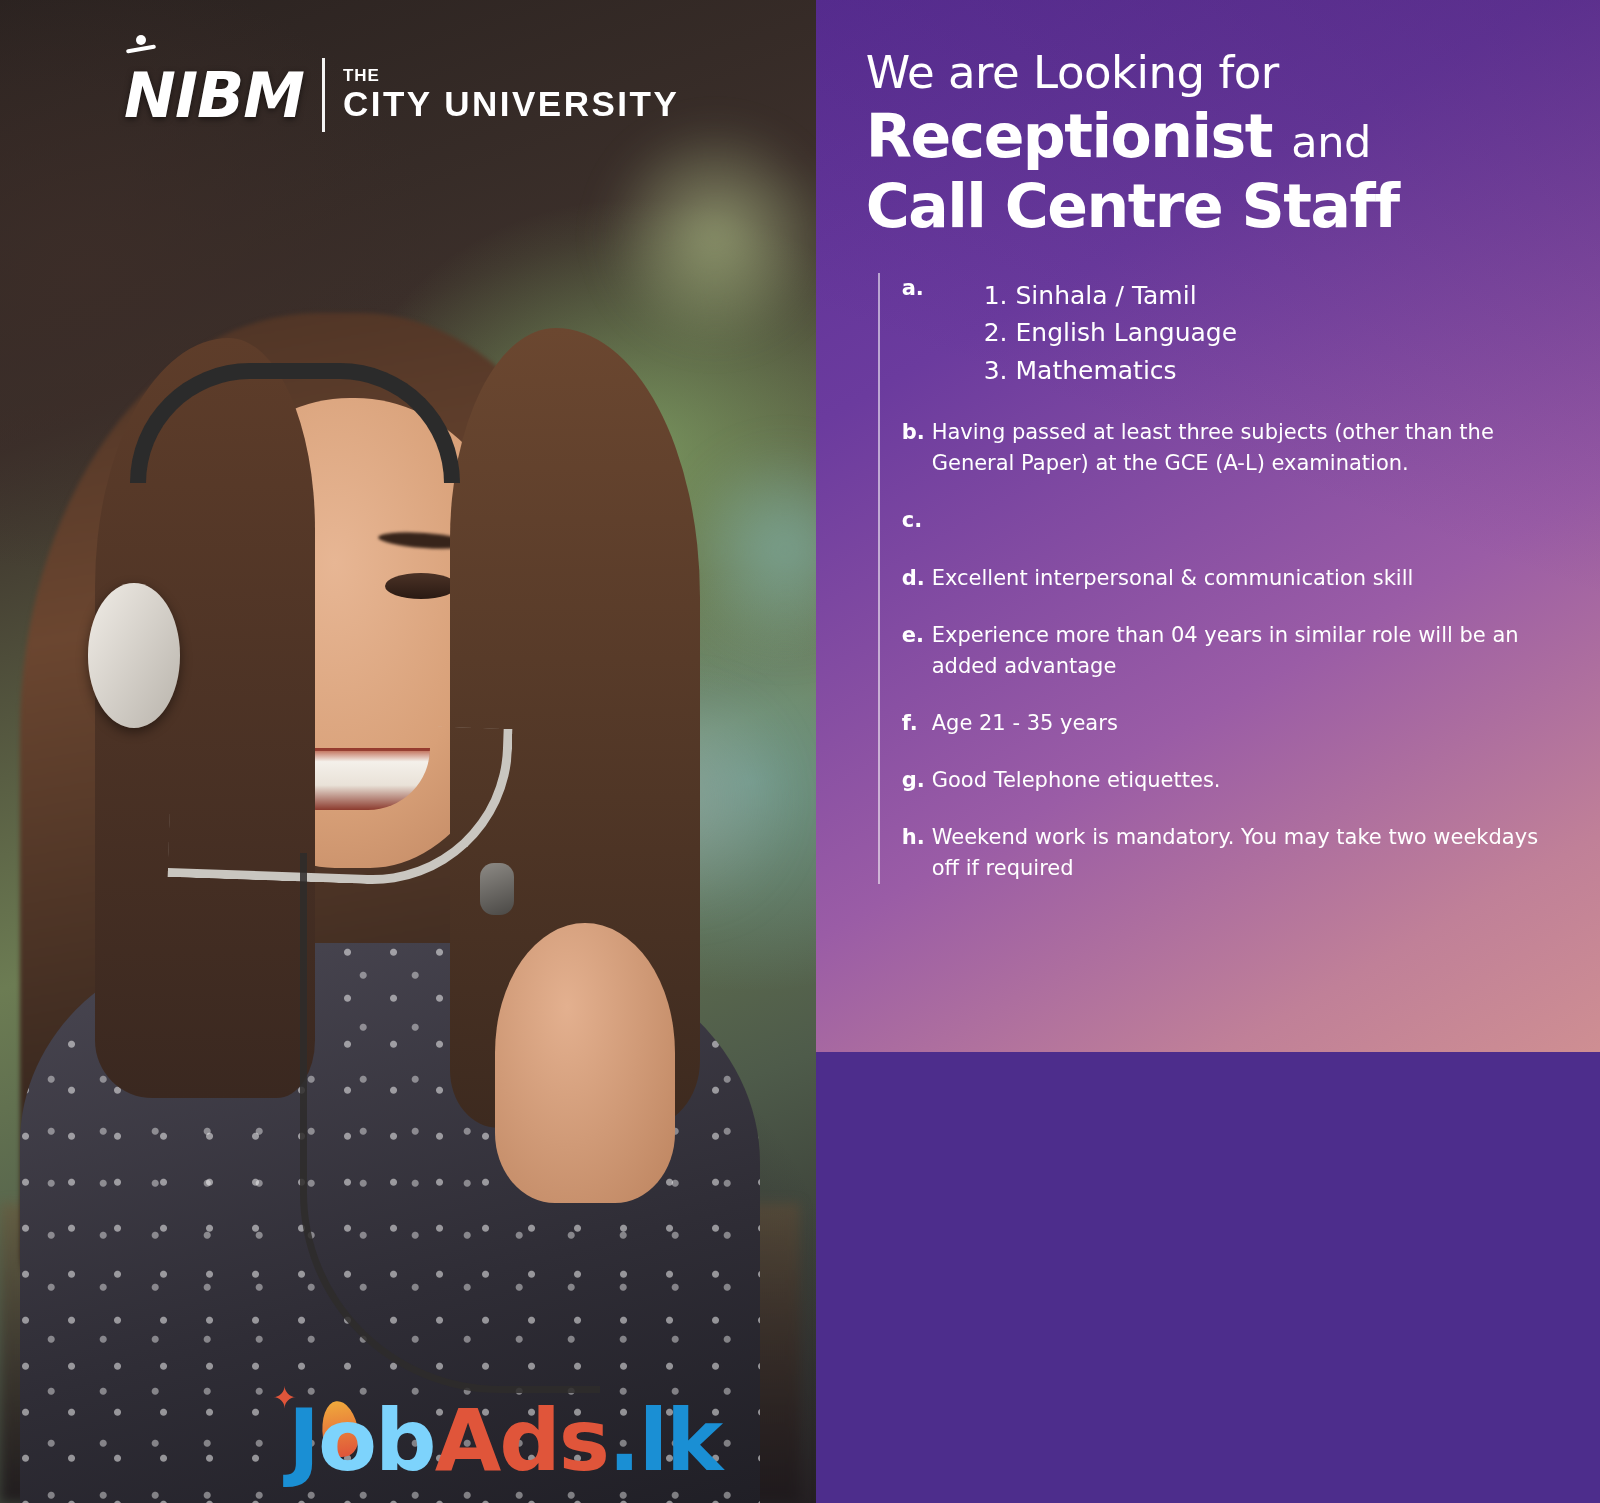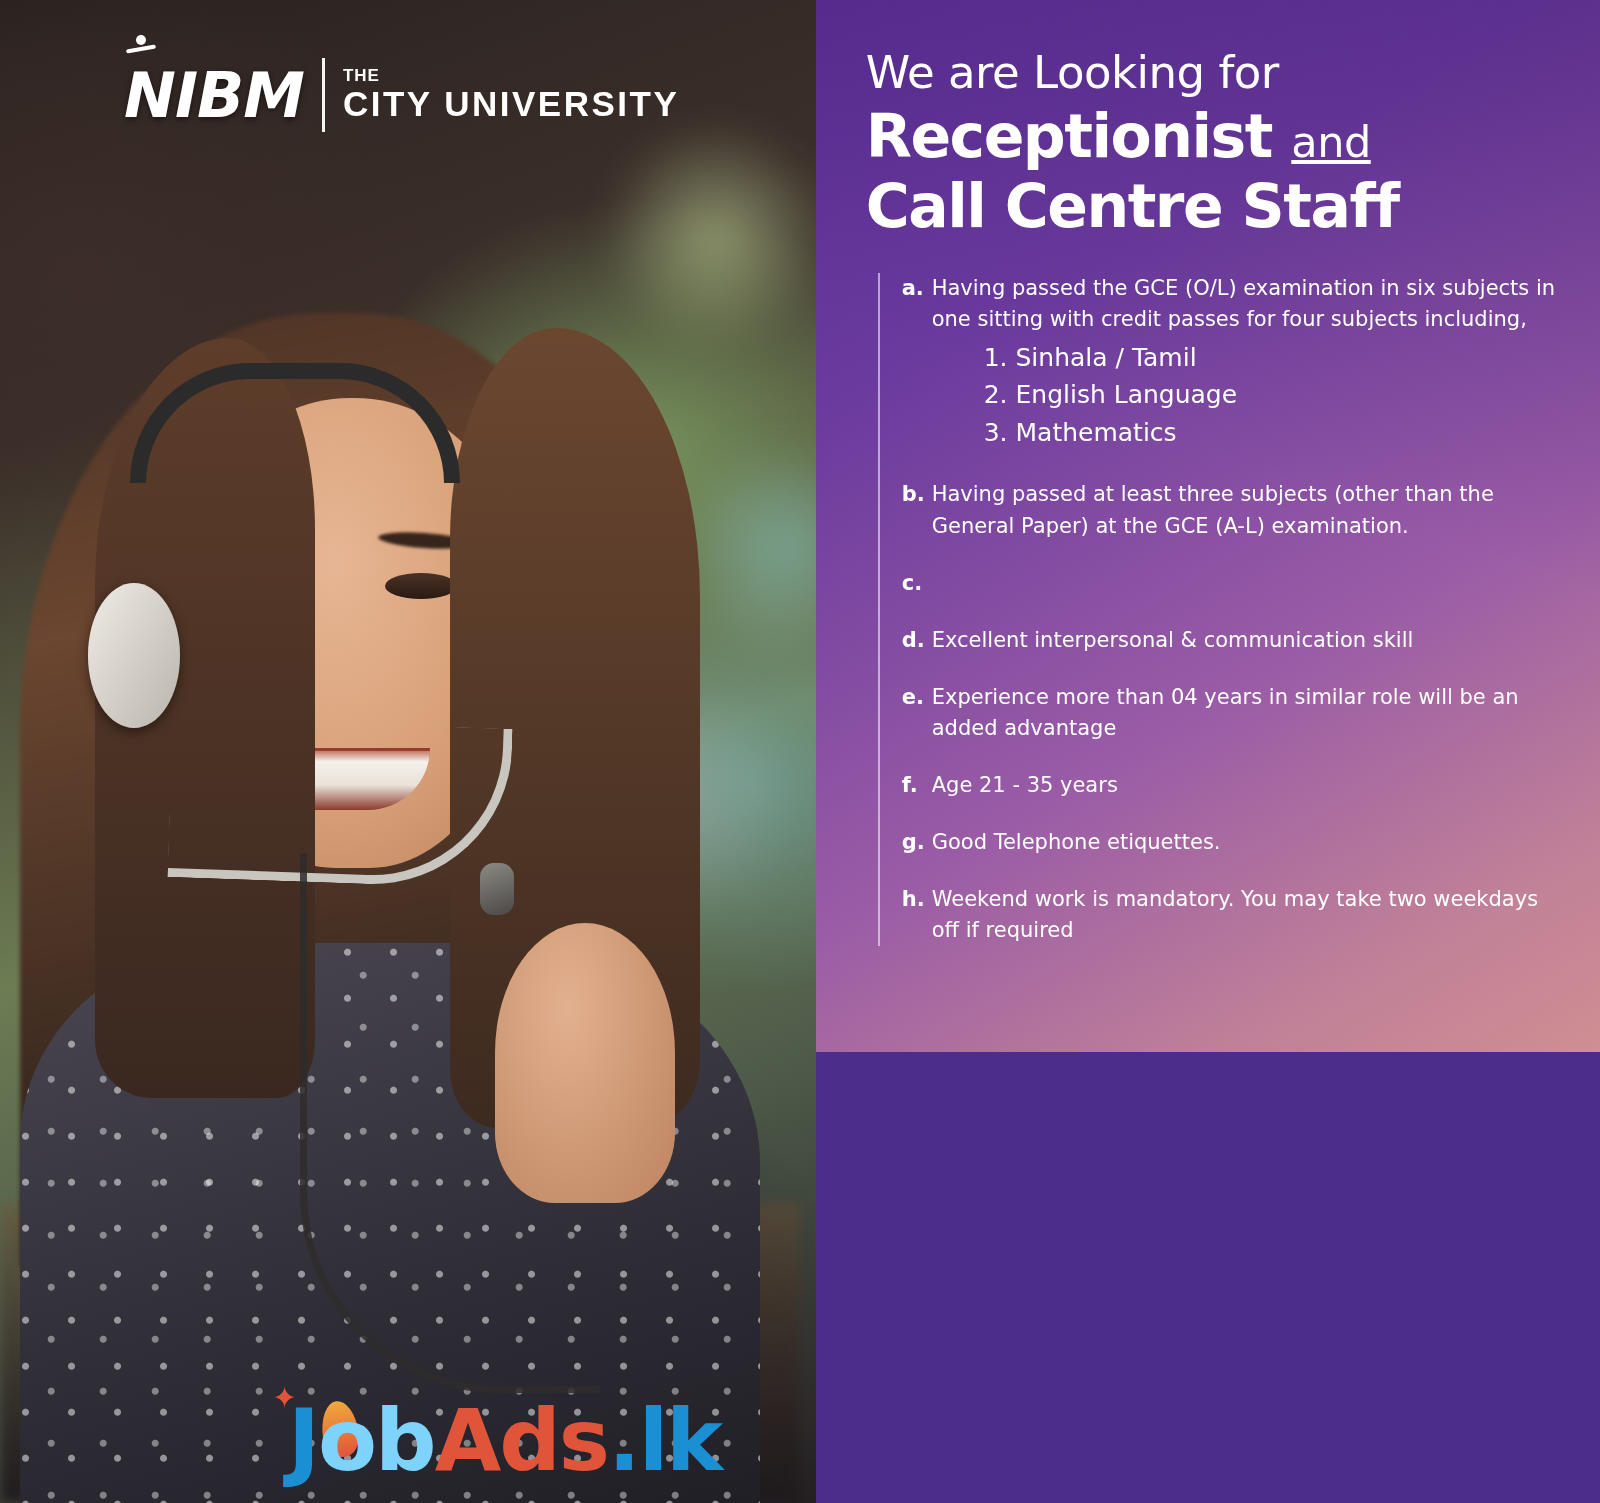--- a/index.html
+++ b/index.html
@@ -253,21 +253,20 @@
     font-size: 60px;
     letter-spacing: -1.5px;
     line-height: 1.18;
     padding-left: 10px;
     margin-top: 2px;
   }
   .headline-2 .and {
     font-weight: 400;
     font-size: 43px;
     letter-spacing: -0.5px;
-    text-decoration: underline;
   }
   .headline-3 {
     color: #ffffff;
     font-family: "DejaVu Sans", sans-serif;
     font-weight: 700;
     font-size: 60px;
     letter-spacing: -1.5px;
     line-height: 1.15;
     padding-left: 10px;
   }
@@ -408,21 +407,20 @@
         <span>Receptionist</span>
         <span class="and">and</span>
       </div>
       <div class="headline-3">Call Centre Staff</div>
 
       <div class="criteria">
 
         <div class="crit-item">
           <div class="crit-letter">a.</div>
           <div>
-            <div class="crit-text">Having passed the GCE (O/L) examination in six subjects in one sitting with credit passes for four subjects including,</div>
             <ul class="crit-sublist">
               <li>1. Sinhala / Tamil</li>
               <li>2. English Language</li>
               <li>3. Mathematics</li>
             </ul>
           </div>
         </div>
 
         <div class="crit-item" style="margin-top:28px;">
           <div class="crit-letter">b.</div>

